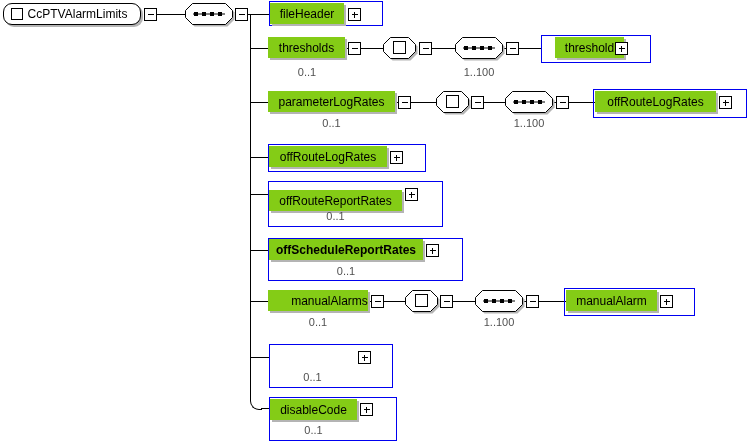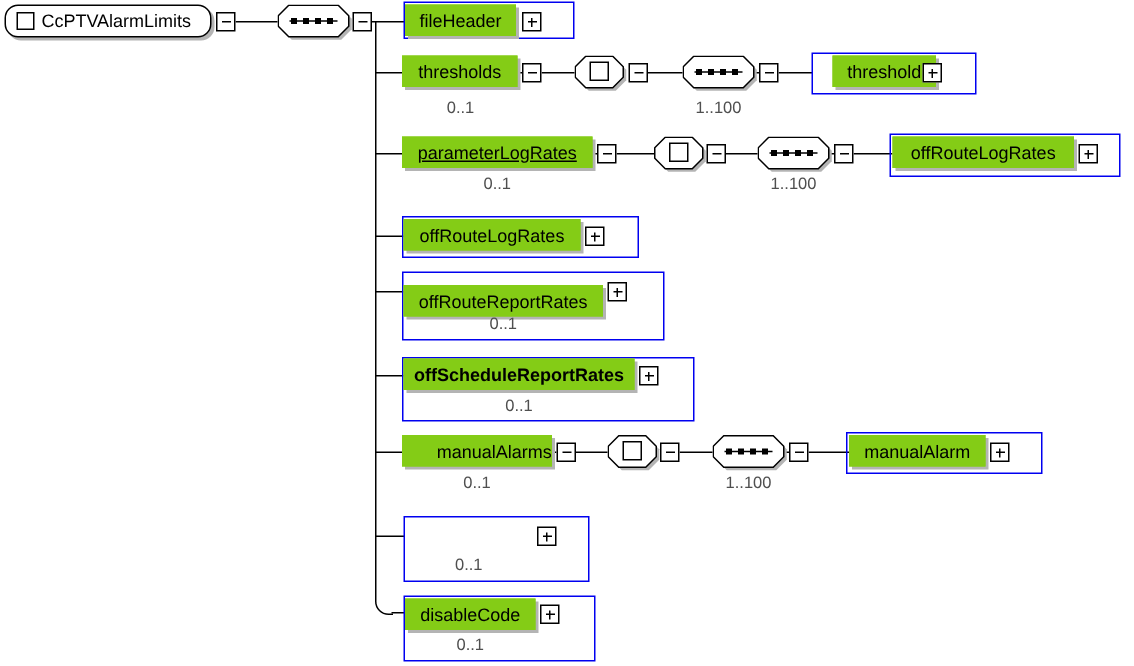--- a/index.html
+++ b/index.html
@@ -119,21 +119,21 @@
       <rect x="33" y="9" width="4" height="4" fill="#000"></rect>
   </svg>
   <div class="card" style="left:449px;top:66px;width:60px;">1..100</div>
   <div class="hline" style="left:503px;top:48px;width:3px;"></div>
   <div class="pm" style="left:506px;top:42px;"></div>
   <div class="hline" style="left:519px;top:48px;width:23px;"></div>
   <div class="blue" style="left:541px;top:35px;width:110px;height:28px;"></div>
   <div class="ebox" style="left:543px;top:37px;width:69px;margin-left:12px;">threshold</div>
   <div class="pm plus" style="left:615px;top:42px;"></div>
 
-  <div class="ebox" style="left:268px;top:91px;width:127px;text-decoration:underline;">parameterLogRates</div>
+  <div class="ebox" style="left:268px;top:91px;width:127px;">parameterLogRates</div>
   <div class="card" style="left:268px;top:117px;width:127px;">0..1</div>
   <div class="hline" style="left:395px;top:102px;width:3px;"></div>
   <div class="pm" style="left:398px;top:96px;"></div>
   <div class="hline" style="left:411px;top:102px;width:25px;"></div>
   <svg class="oct" style="left:436px;top:91px;" width="36" height="25">
     <polygon points="9.5,2.5 27.5,2.5 34.5,9.5 34.5,16.5 27.5,23.5 9.5,23.5 2.5,16.5 2.5,9.5" fill="#b4b4b4"></polygon>
     <polygon points="7.5,0.5 25.5,0.5 32.5,7.5 32.5,14.5 25.5,21.5 7.5,21.5 0.5,14.5 0.5,7.5" fill="#fff" stroke="#000"></polygon>
     <rect x="10.5" y="4.5" width="12" height="12" fill="#fff" stroke="#000"></rect>
   </svg>
   <div class="pm" style="left:471px;top:96px;"></div>

